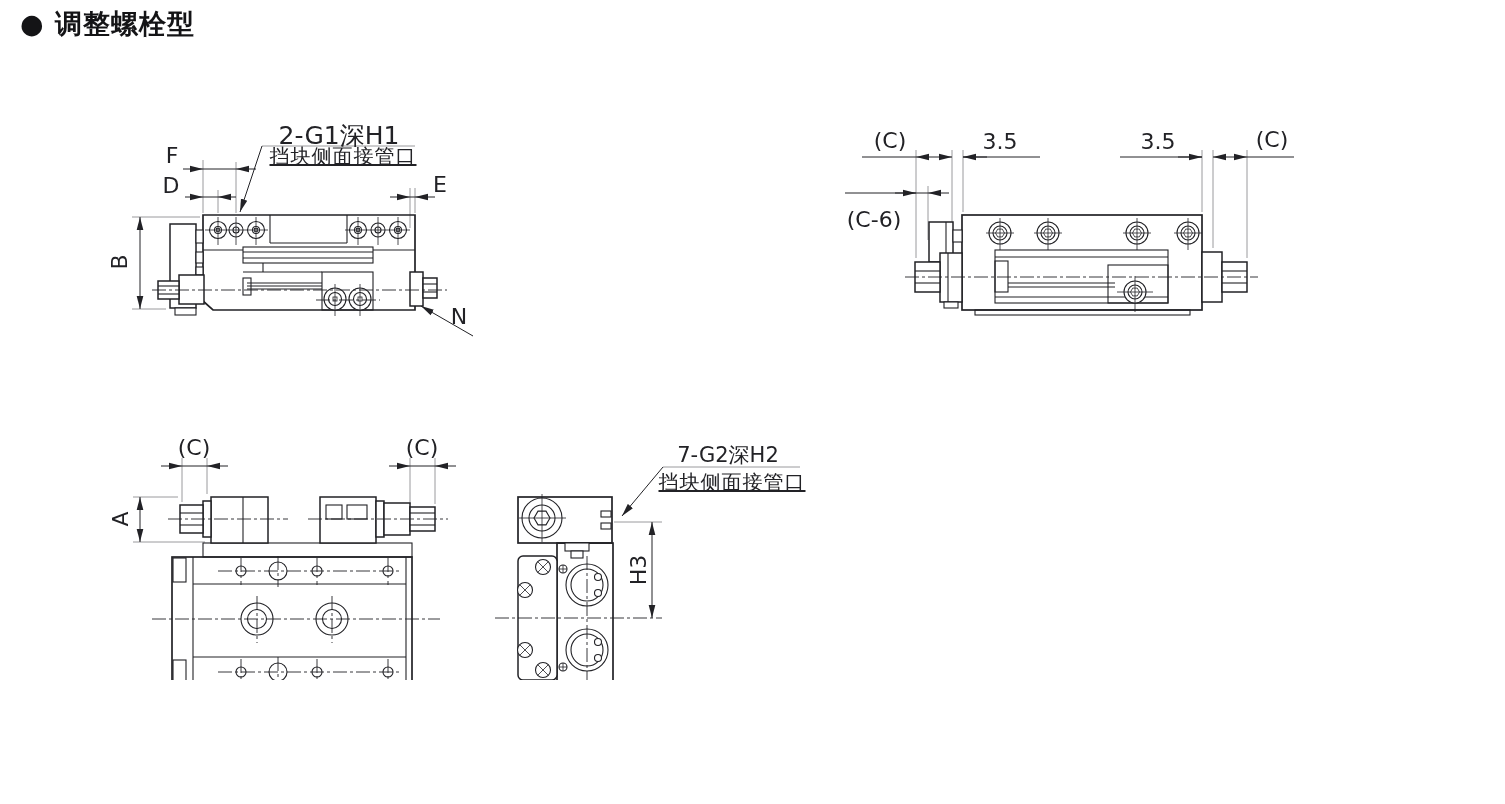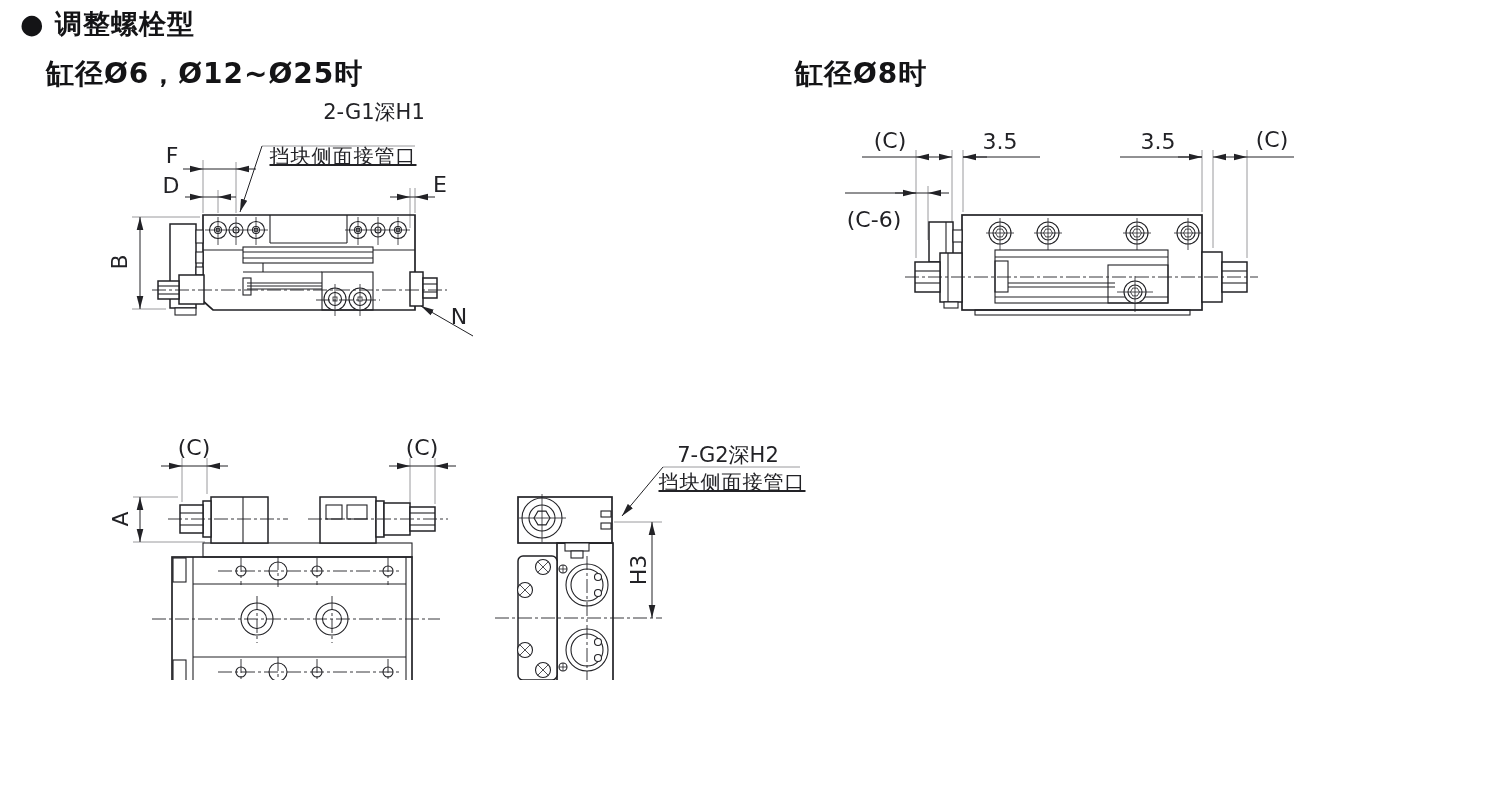--- a/index.html
+++ b/index.html
@@ -33,22 +33,20 @@
   .wf{fill:#ffffff;stroke:var(--ink);stroke-width:1.5;}
   .wd{fill:#ffffff;stroke:var(--ink);stroke-width:1.1;}
   .footer-bar{position:absolute;left:0;top:785px;width:1505px;height:7px;background:var(--bar);}
 </style>
 </head>
 <body>
 
 <div class="stage">
 
   <div class="hdr title"><span>●</span> <span>调整螺栓型</span></div>
-  <div class="hdr sub-left">缸径Ø6，Ø12~Ø25时</div>
-  <div class="hdr sub-right">缸径Ø8时</div>
 
   <svg class="draw" width="1505" height="804" viewBox="0 0 1505 804">
     <defs>
       <marker id="ae" markerUnits="userSpaceOnUse" markerWidth="14" markerHeight="9" refX="13" refY="4.5" orient="auto">
         <path d="M0,1.2 L13,4.5 L0,7.8 Z" fill="#222226"></path>
       </marker>
       <marker id="as" markerUnits="userSpaceOnUse" markerWidth="14" markerHeight="9" refX="1" refY="4.5" orient="auto">
         <path d="M14,1.2 L1,4.5 L14,7.8 Z" fill="#222226"></path>
       </marker>
     </defs>
@@ -361,21 +359,21 @@
           <circle class="dt" cx="587" cy="650" r="16"></circle>
         <circle class="wd" cx="598" cy="642" r="3.5"></circle>
           <circle class="wd" cx="598" cy="658" r="3.5"></circle>
       </g>
 
       <line class="cl" x1="495" y1="618" x2="662" y2="618"></line>
       <line class="cl" x1="587" y1="556" x2="587" y2="680"></line>
     </g>
   </svg>
 
-  <div class="lbl" style="left:339px;top:102px;font-size:21px;margin-left:35px;">2-G1深H1</div>
+  <div class="lbl" style="left:339px;top:123px;font-size:25px;">2-G1深H1</div>
   <div class="lbl cjk" style="left:343px;top:146px;">挡块侧面接管口</div>
   <div class="lbl" style="left:172px;top:145px;">F</div>
   <div class="lbl" style="left:171px;top:175px;">D</div>
   <div class="lbl rot" style="left:120px;top:262px;">B</div>
   <div class="lbl" style="left:440px;top:174px;">E</div>
   <div class="lbl" style="left:459px;top:306px;">N</div>
 
   <div class="lbl" style="left:890px;top:130px;">(C)</div>
   <div class="lbl" style="left:1000px;top:131px;">3.5</div>
   <div class="lbl" style="left:1158px;top:131px;">3.5</div>

